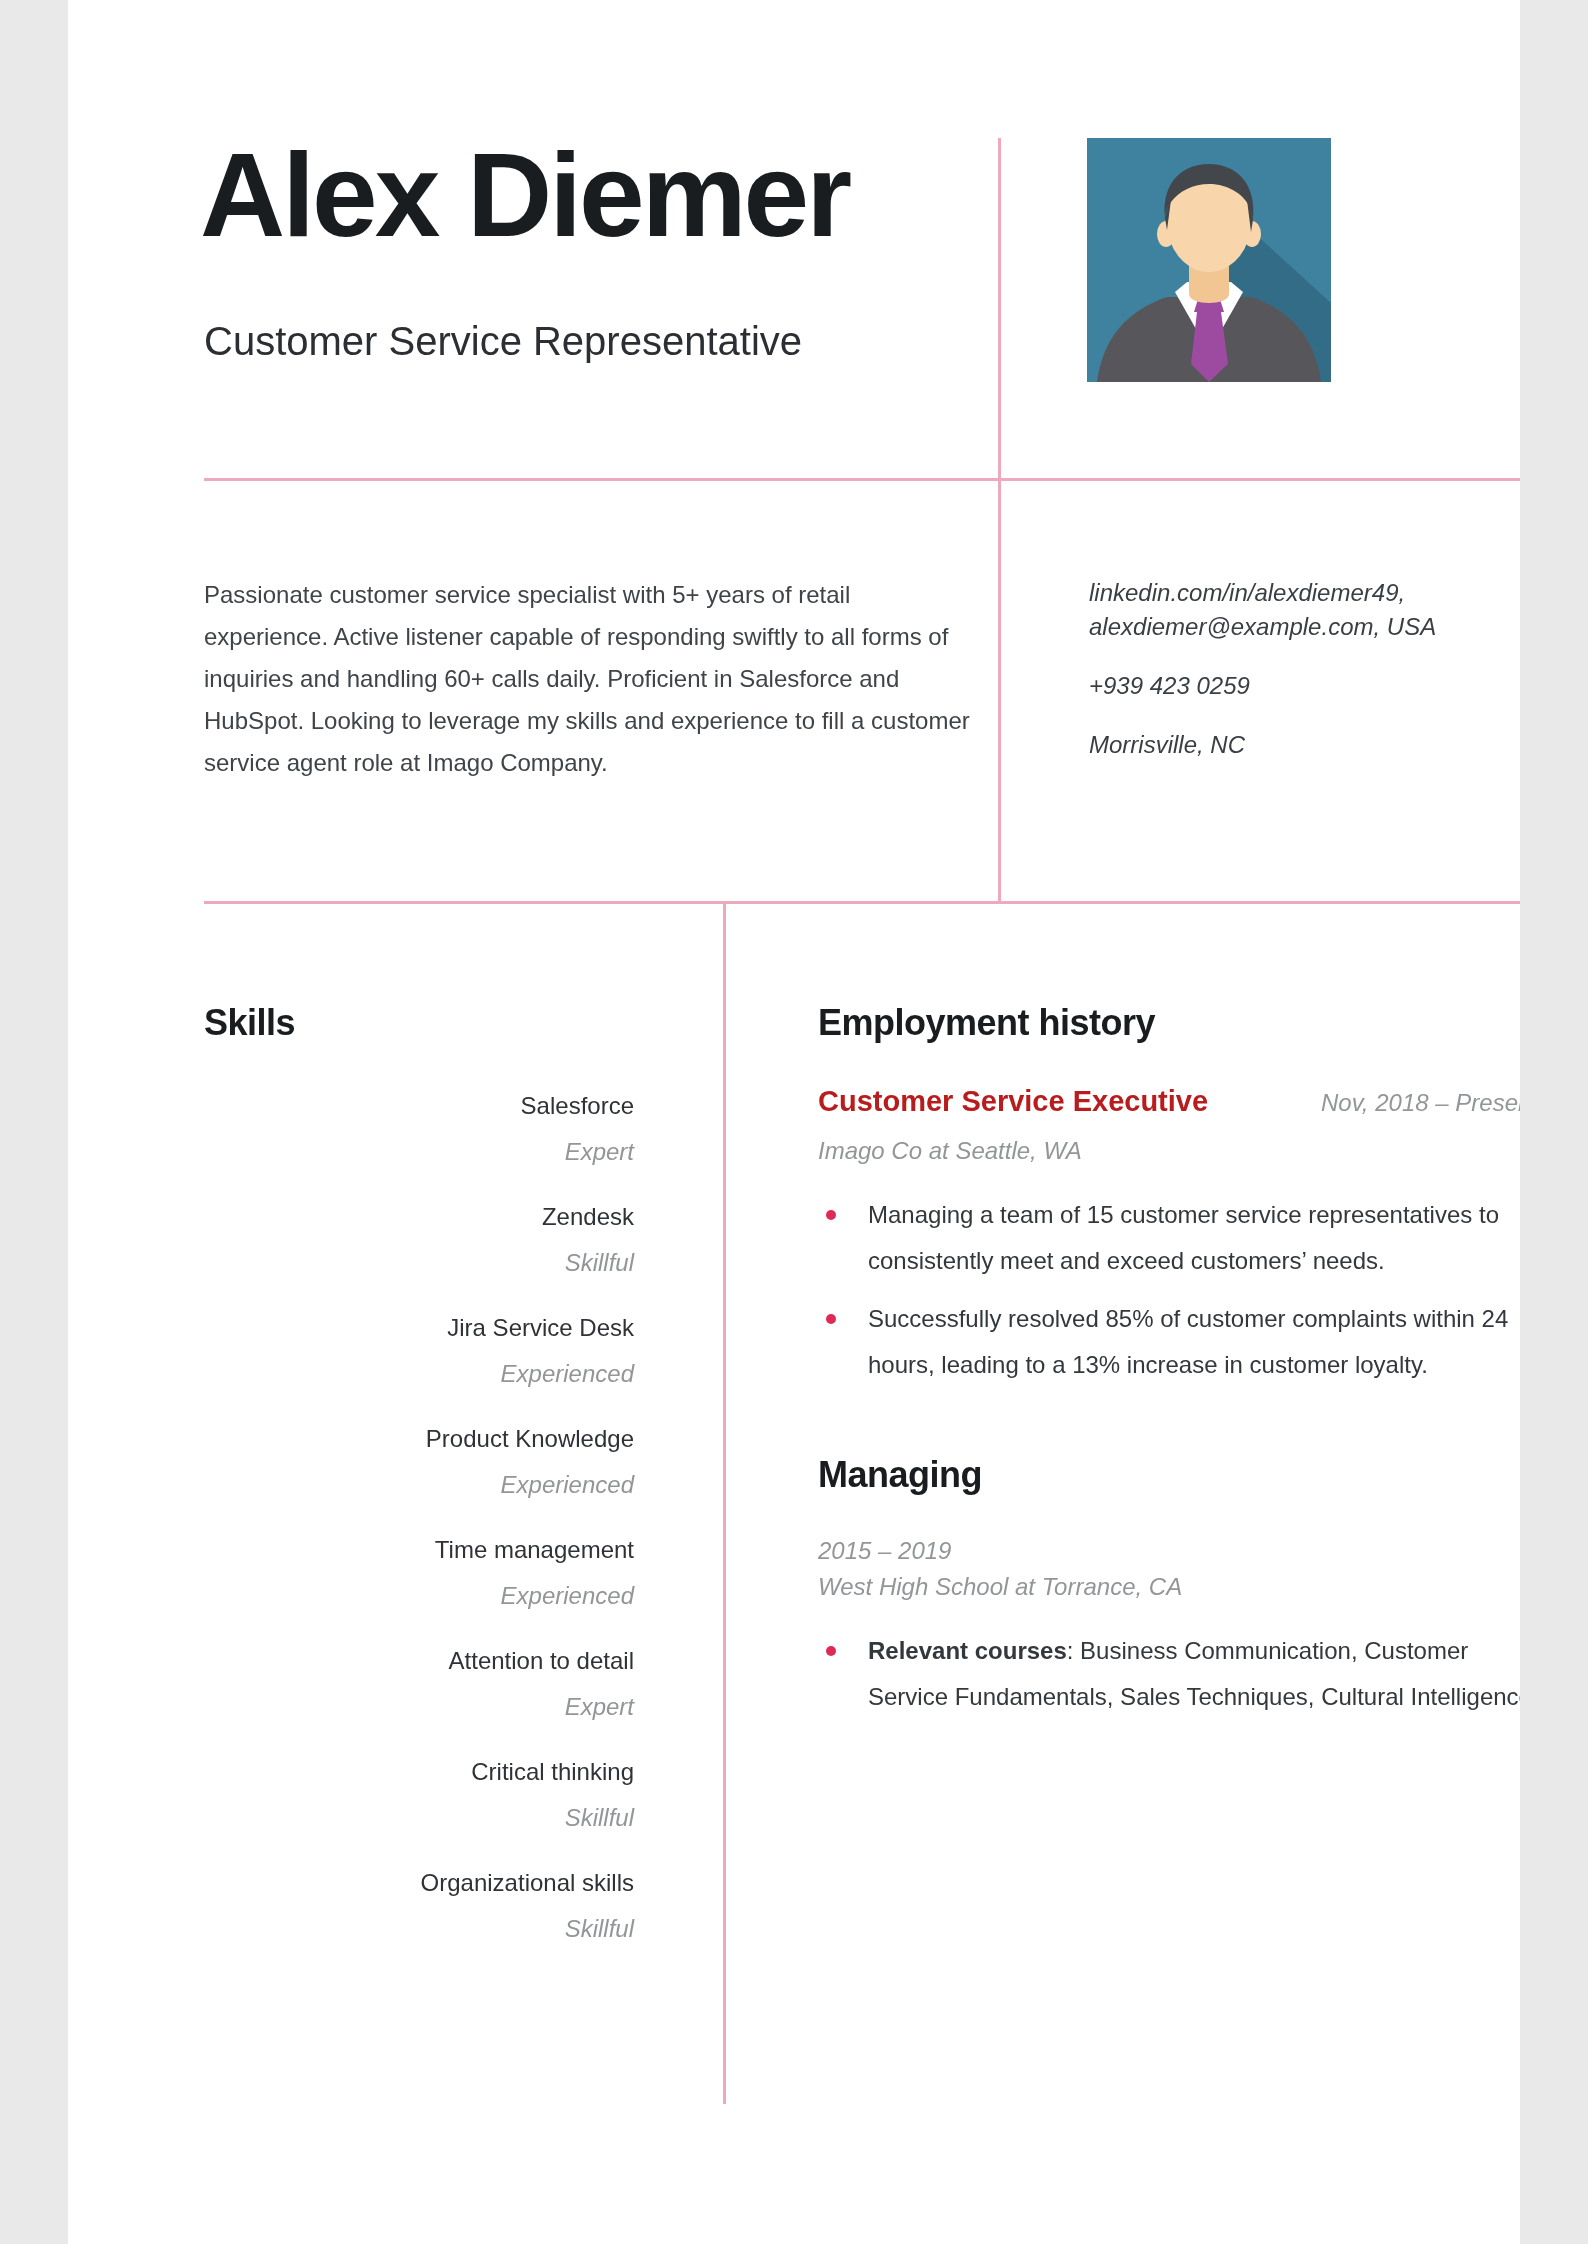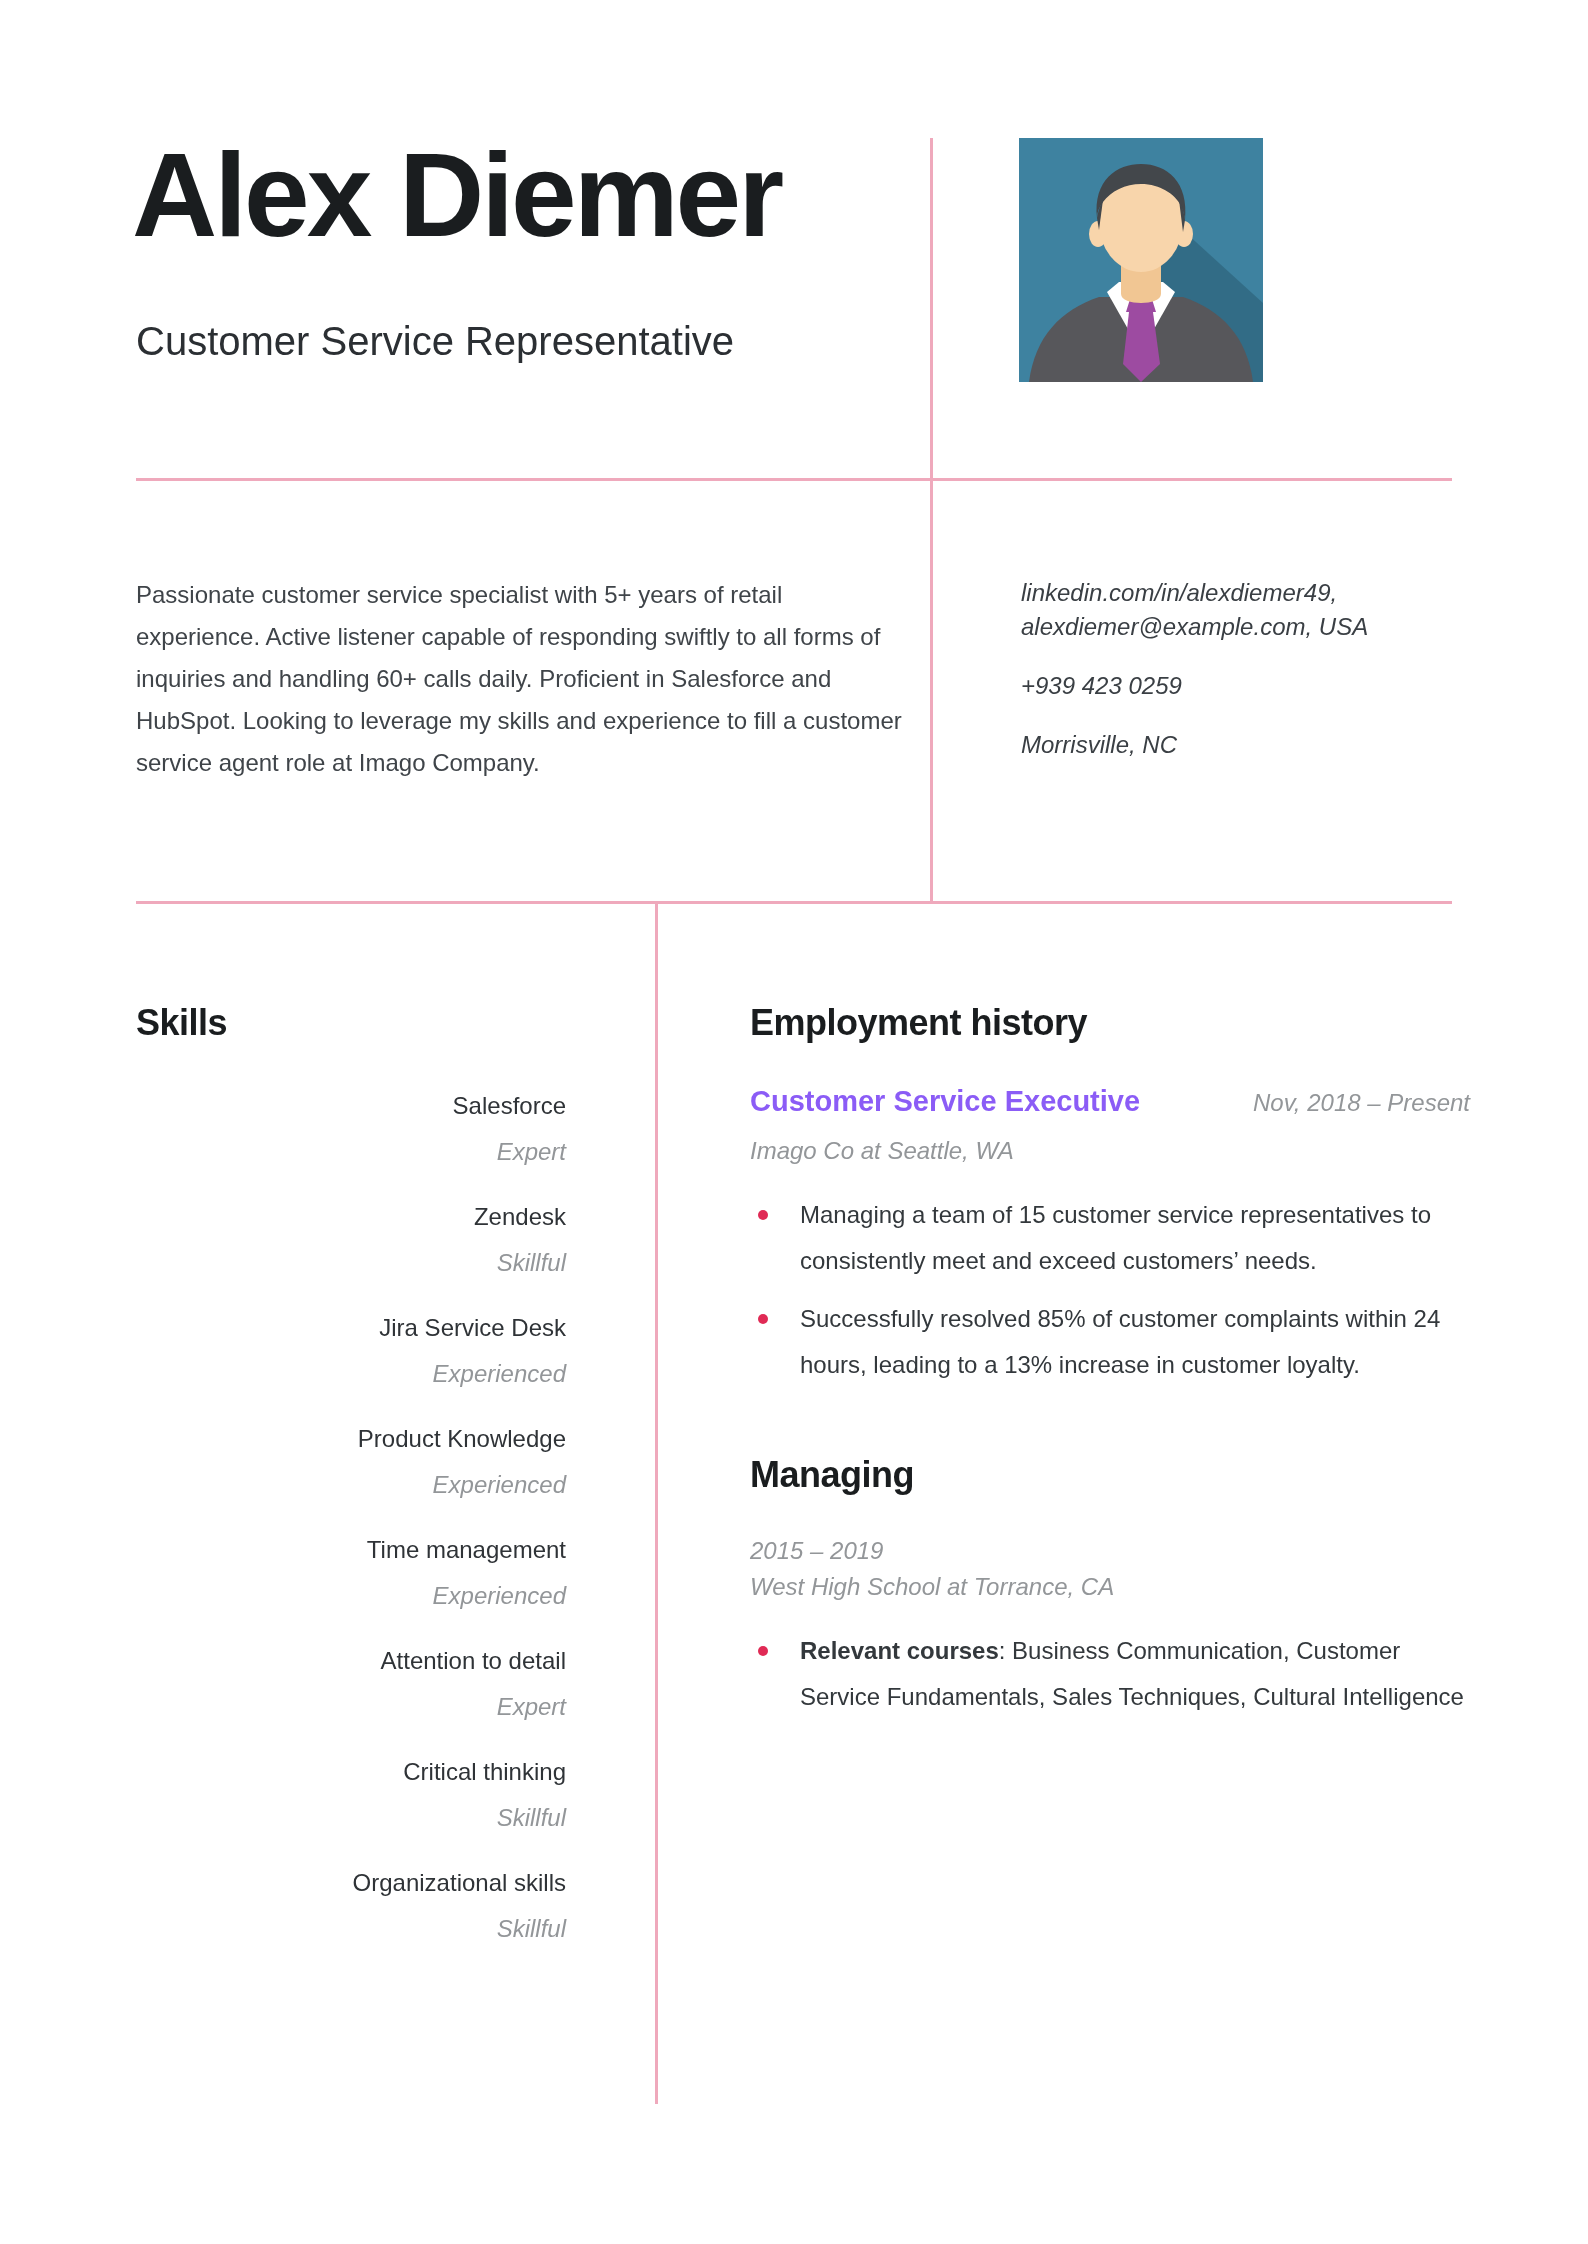--- a/index.html
+++ b/index.html
@@ -1,18 +1,18 @@
 <!DOCTYPE html>
 <html><head>
 <meta charset="utf-8">
 <style>
   html,body{margin:0;padding:0;background:#e9e9e9;}
   .page{
     position:relative;
-    width:1588px;height:2244px;
+    width:1452px;height:2244px;
     margin:0 auto;
     background:#ffffff;
     font-family:"Liberation Sans","DejaVu Sans",sans-serif;
     color:#3f4449;
     overflow:hidden;
   }
   
   .name{
     position:absolute;left:132px;top:136px;
     font-size:118px;line-height:118px;font-weight:bold;
@@ -49,21 +49,21 @@
     letter-spacing:-0.5px;color:#1a1d1f;
   }
   .col-left h2{margin-bottom:44px;}
   .col-right h2{margin-bottom:36px;}
   
   .skill{margin-bottom:33px;text-align:right;}
   .skill-name{font-size:24px;line-height:32px;color:#2f3337;}
   .skill-level{font-size:24px;line-height:32px;margin-top:14px;font-style:italic;color:#939699;}
   
   .job-head{display:flex;justify-content:space-between;align-items:baseline;}
-  .job-title{font-size:29px;line-height:38px;font-weight:bold;color:#8b5cf6;}
+  .job-title{font-size:29px;line-height:38px;font-weight:bold;color:#b91c1c;}
   .job-dates{font-size:24px;font-style:italic;color:#939699;white-space:nowrap;}
   .job-meta{margin-top:14px;font-size:24px;line-height:34px;font-style:italic;color:#939699;}
   ul.bullets{list-style:none;margin:24px 0 0 0;padding:0;}
   ul.bullets li{
     position:relative;padding-left:50px;margin-bottom:12px;
     font-size:24px;line-height:46px;color:#33383c;
   }
   .dot{
     position:absolute;left:8px;top:18px;width:10px;height:10px;
     border-radius:50%;background:#e02a55;

